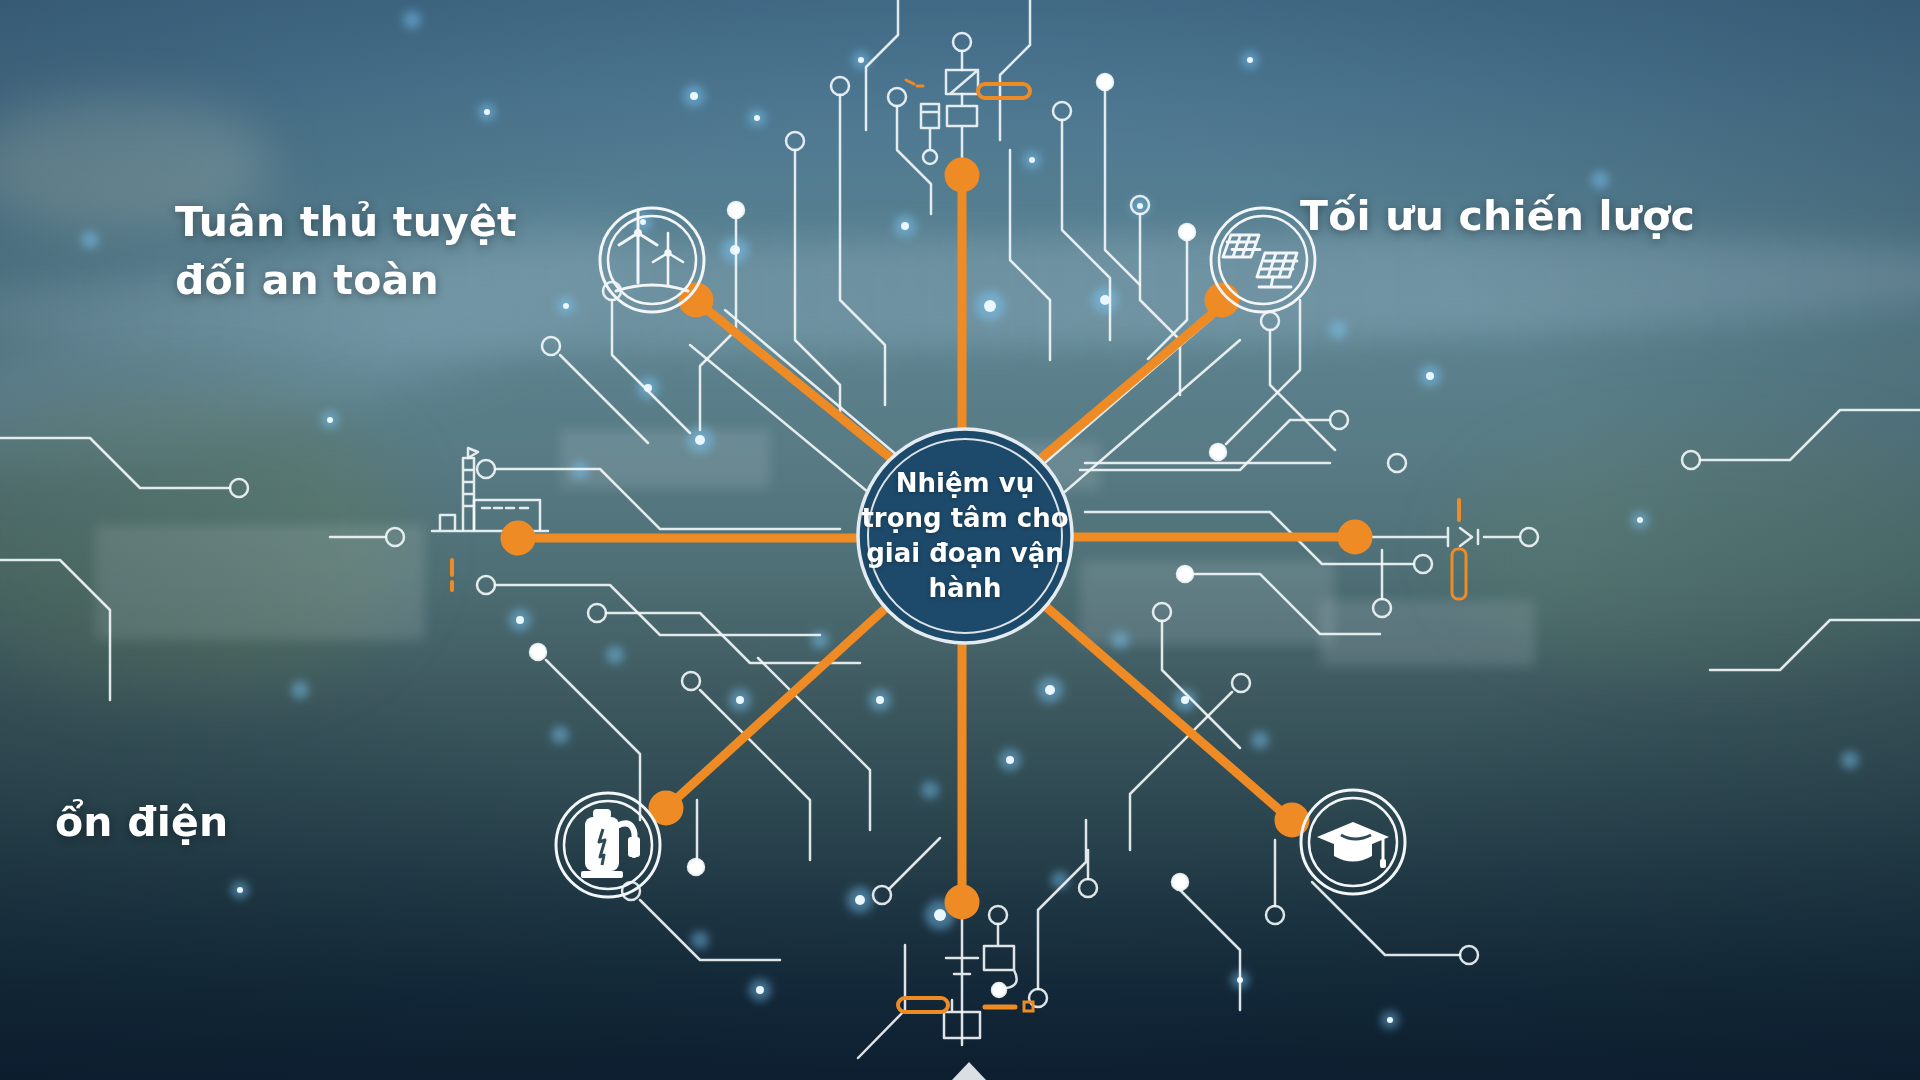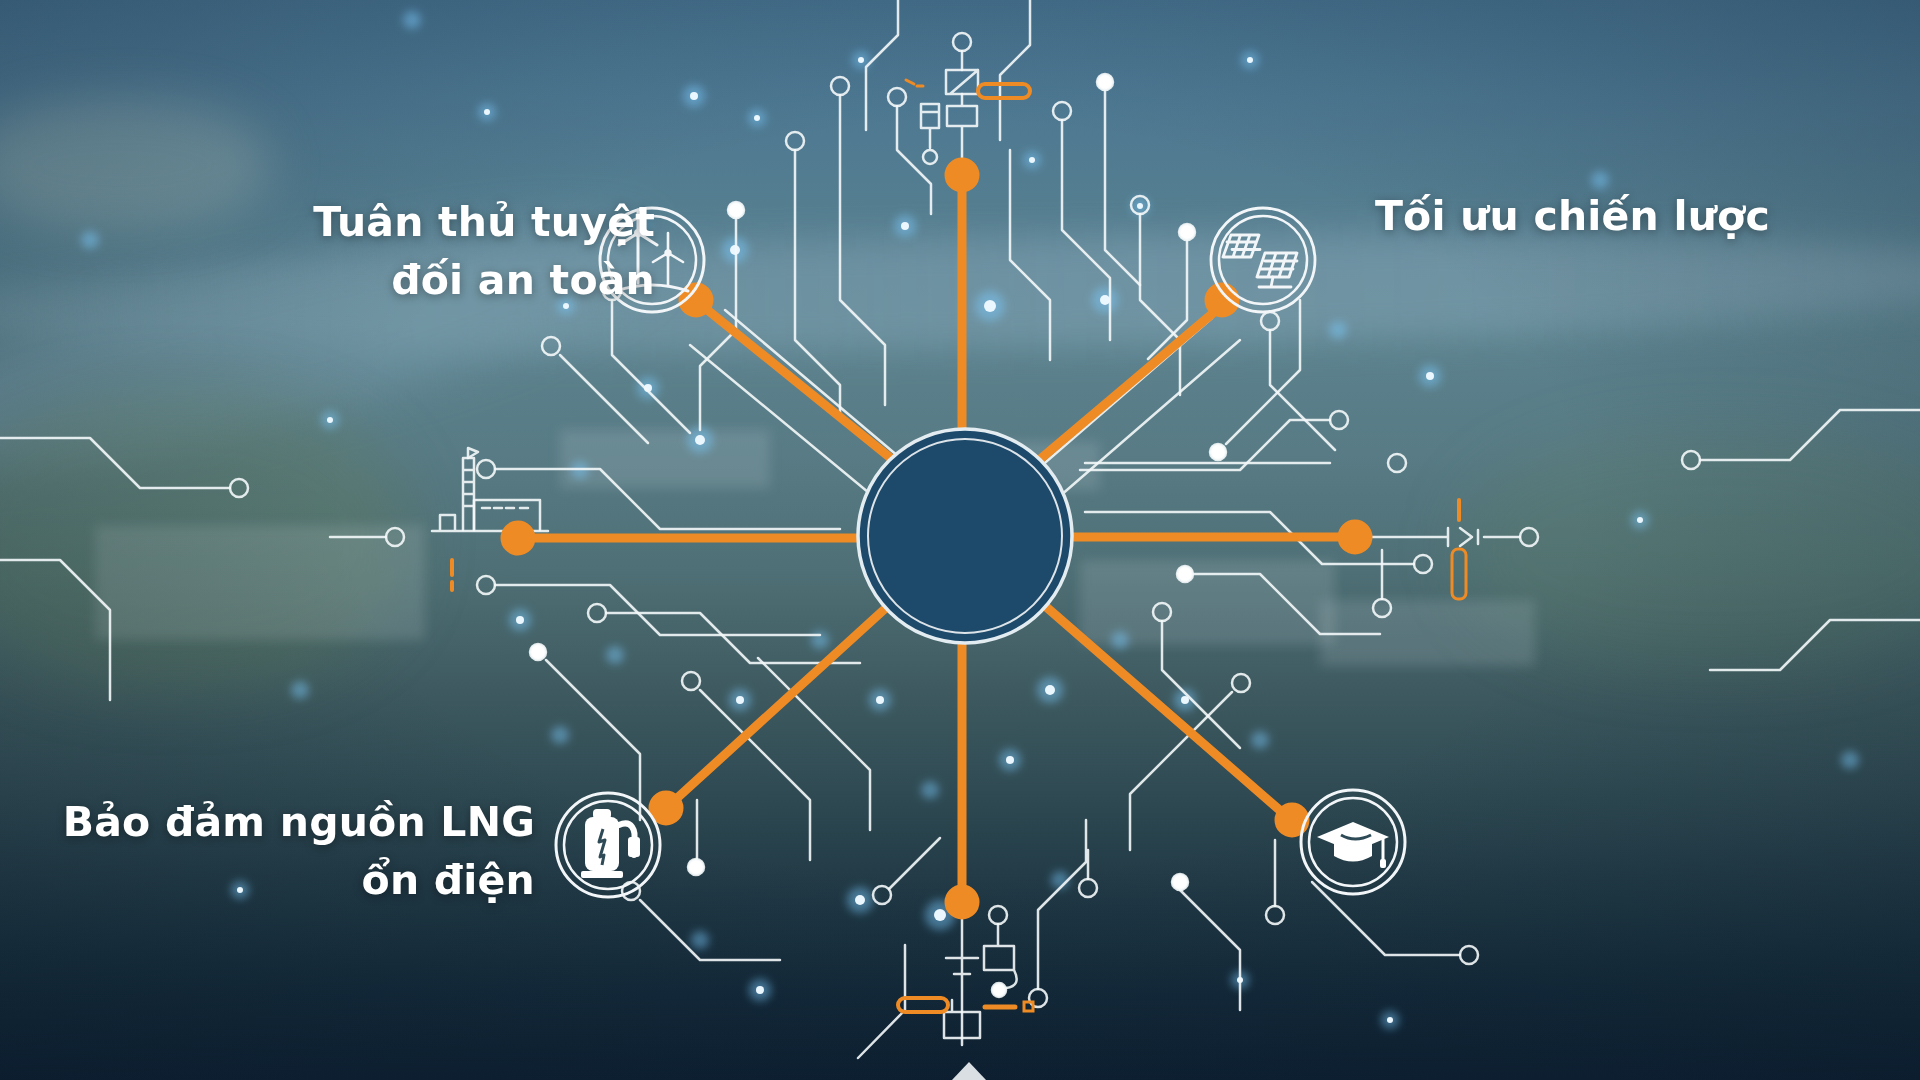--- a/index.html
+++ b/index.html
@@ -24,21 +24,21 @@
   .sand-tl{left:-30px;top:100px;width:300px;height:130px;background:rgba(170,188,184,.35);filter:blur(24px);}
   .fields-left{left:-60px;top:390px;width:470px;height:300px;background:rgba(92,122,88,.32);filter:blur(30px);}
   .fields-right{left:1460px;top:430px;width:520px;height:240px;background:rgba(96,126,96,.22);filter:blur(30px);}
   .bld{position:absolute;background:rgba(205,218,224,.16);filter:blur(6px);}
   .vignette{position:absolute;inset:0;
     background:radial-gradient(ellipse at 50% 46%,rgba(0,0,0,0) 45%,rgba(8,22,36,.28) 100%);}
   
   svg.overlay{position:absolute;inset:0;}
   
   .corner-label{
-    position:absolute;text-align:right;color:#fff;font-weight:700;
+    position:absolute;text-align:left;color:#fff;font-weight:700;
     font-size:41px;line-height:58px;letter-spacing:.2px;
     text-shadow:0 2px 10px rgba(0,0,0,.35);
   }
   .hub-label{
     position:absolute;left:853px;top:466px;width:224px;text-align:center;
     color:#fff;font-weight:700;font-size:26px;line-height:35px;
     text-shadow:0 1px 4px rgba(0,0,0,.3);
   }
   .tri{
     position:absolute;left:952px;top:1062px;width:0;height:0;
@@ -333,32 +333,37 @@
       <path d="M30 -3 V17" stroke="#fff" stroke-width="3" stroke-linecap="round"></path>
       <rect x="27" y="17" width="6" height="9" rx="2" fill="#fff"></rect>
     </g>
 
     <g>
       <circle cx="965" cy="536" r="107" fill="#1d4a6b" stroke="#e3ecf1" stroke-width="3.5"></circle>
       <circle cx="965" cy="536" r="97" fill="none" stroke="rgba(255,255,255,.85)" stroke-width="2"></circle>
     </g>
   </svg>
 
+  <div class="hub-label">
+    <div>Nhiệm vụ</div>
+    <div>trọng tâm cho</div>
+    <div>giai đoạn vận</div>
+    <div>hành</div>
+  </div>
 
   <div class="corner-label" style="left:175px;top:193px;width:480px">
     <div>Tuân thủ tuyệt</div>
     <div>đối an toàn</div>
   </div>
 
   <div class="corner-label" style="left:1300px;top:187px;width:470px">
     <div>Tối ưu chiến lược</div>
   </div>
 
   <div class="corner-label" style="left:55px;top:793px;width:480px">
-    <div>Bảo đảm nguồn LNG</div>
     <div>ổn điện</div>
   </div>
 
   <div class="corner-label" style="left:1412px;top:793px;width:480px">
   </div>
 
   <div class="tri"></div>
 </div>
 
 </body></html>

